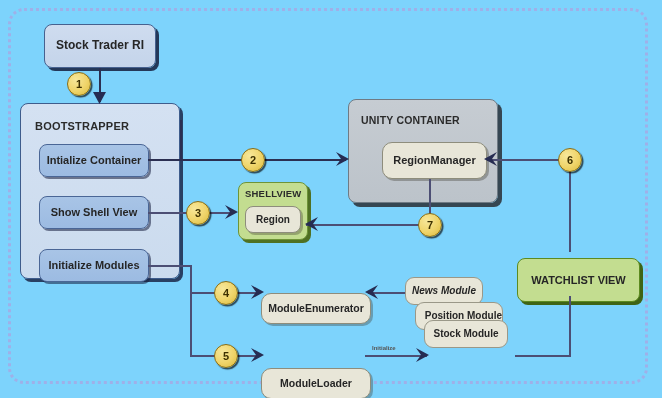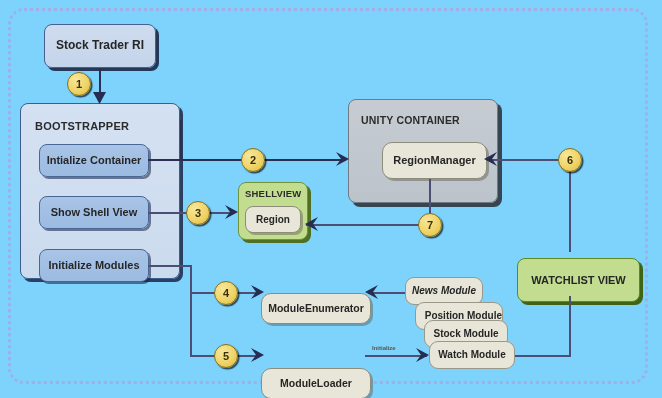--- a/index.html
+++ b/index.html
@@ -246,23 +246,20 @@
 
   <div class="node beige-flat" style="left:405px; top:277px; width:78px; height:28px; font-size:10px; border-radius:9px; z-index:12;font-style:italic;">
     <span>News Module</span>
   </div>
   <div class="node beige-flat" style="left:415px; top:302px; width:88px; height:28px; font-size:10px; border-radius:9px; z-index:13;justify-content:flex-end;">
     <span>Position Module</span>
   </div>
   <div class="node beige-flat" style="left:424px; top:320px; width:84px; height:28px; font-size:10px; border-radius:9px; z-index:14;">
     <span>Stock Module</span>
   </div>
-  <div class="node beige-flat" style="left:429px; top:341px; width:86px; height:28px; font-size:10px; border-radius:9px; z-index:15;">
-    <span>Watch Module</span>
-  </div>
 
   <div class="badge" style="left:67px; top:72px;">
     <span>1</span>
   </div>
   <div class="badge" style="left:241px; top:148px;">
     <span>2</span>
   </div>
   <div class="badge" style="left:186px; top:201px;">
     <span>3</span>
   </div>

